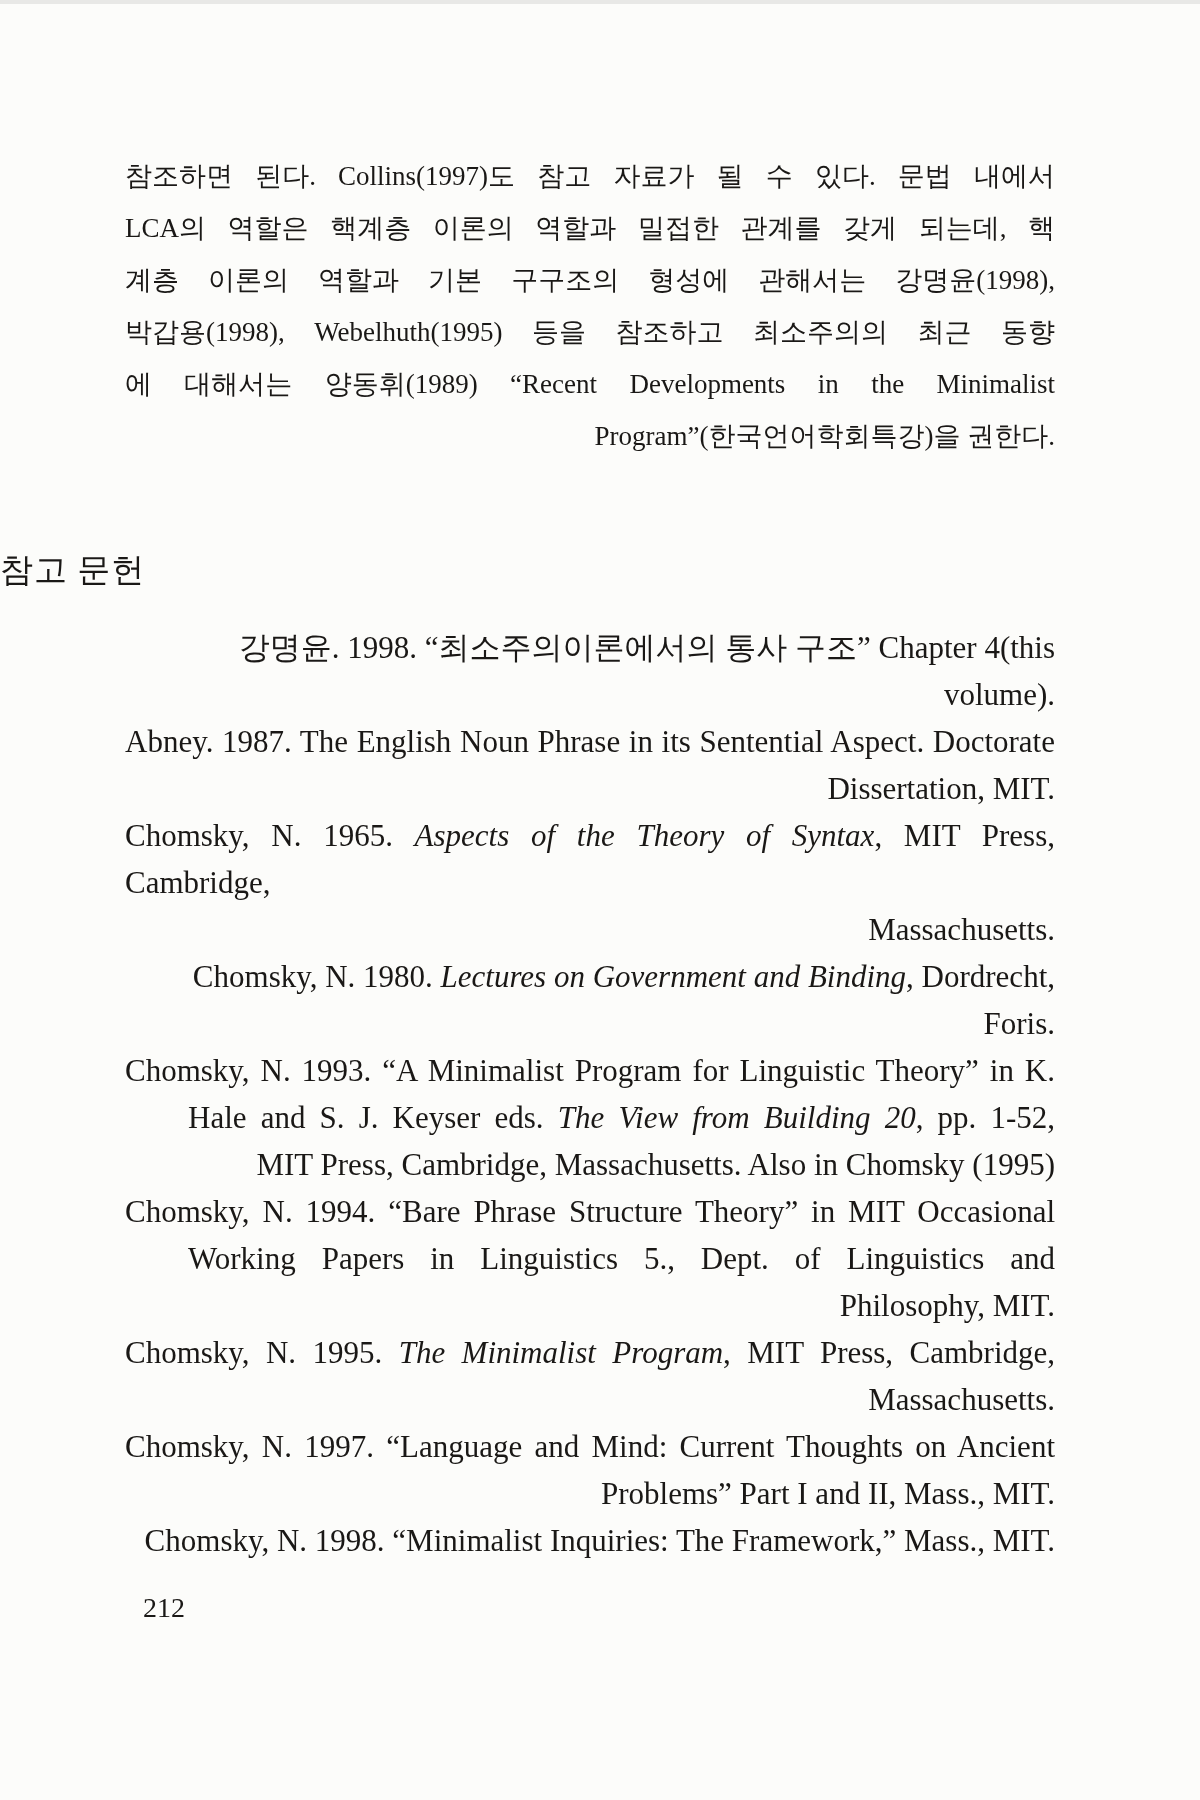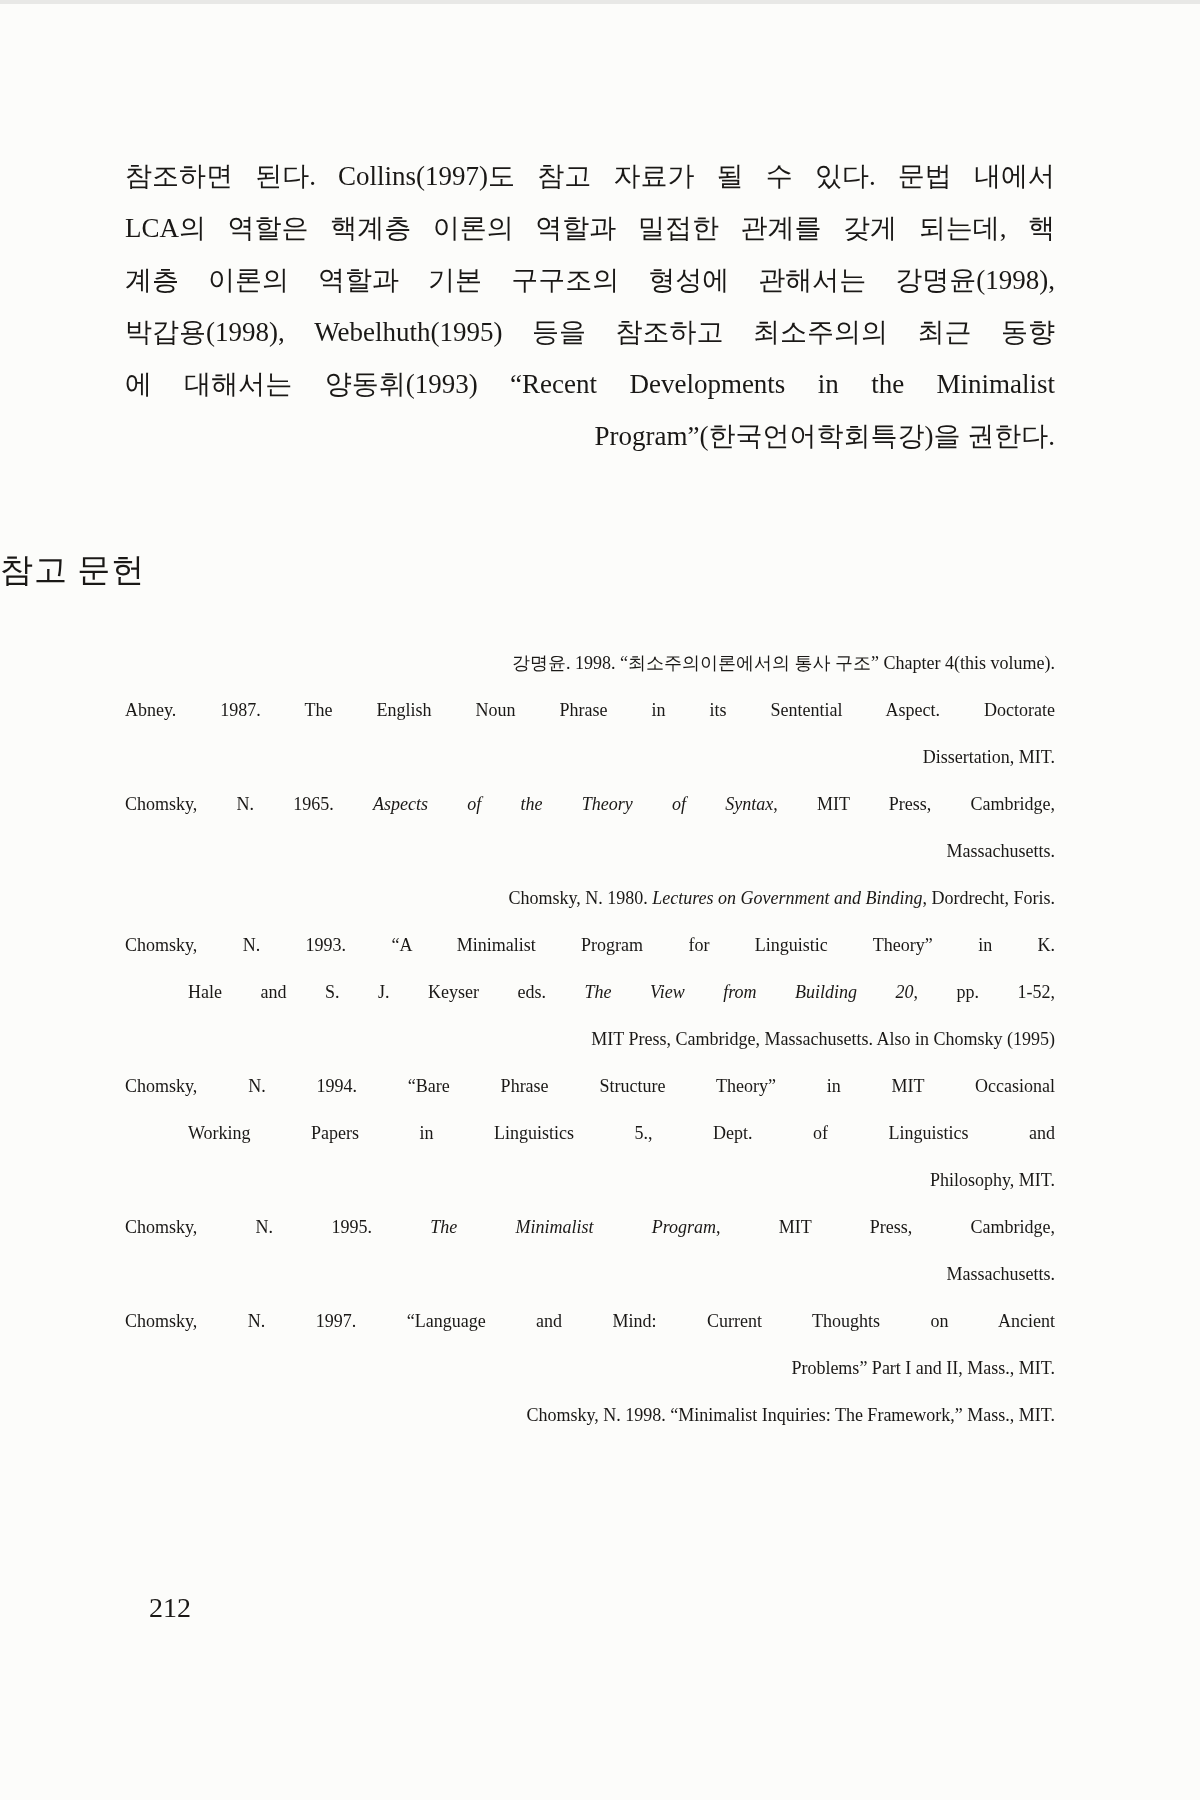--- a/index.html
+++ b/index.html
@@ -29,46 +29,46 @@
     width: 100%;
     margin: 0;
     text-align: left;
     font-size: 33px;
     font-weight: normal;
     letter-spacing: 1px;
   }
   .refs {
     position: absolute;
     left: 125px;
-    top: 636px;
+    top: 620px;
     width: 930px;
-    font-size: 18px;
+    font-size: 31px;
     line-height: 47px;
   }
   .line { text-align: right; }
   .line.just { text-align: justify; text-align-last: justify; }
   .line.ind { padding-left: 63px; }
   .line .it { font-style: italic; }
   .pagenum {
     position: absolute;
-    left: 149px;
+    left: 143px;
     top: 1588px;
     font-size: 28px;
   }
 </style>
 </head>
 <body>
 
 <div class="page" style="--ink: #1a1816; --paper: #fcfcfa;">
   <div class="intro">
       <div class="line just"><span>참조하면 된다. Collins(1997)도 참고 자료가 될 수 있다. 문법 내에서</span></div>
       <div class="line just"><span>LCA의 역할은 핵계층 이론의 역할과 밀접한 관계를 갖게 되는데, 핵</span></div>
       <div class="line just"><span>계층 이론의 역할과 기본 구구조의 형성에 관해서는 강명윤(1998),</span></div>
       <div class="line just"><span>박갑용(1998), Webelhuth(1995) 등을 참조하고 최소주의의 최근 동향</span></div>
-      <div class="line just"><span>에 대해서는 양동휘(1993) “Recent Developments in the Minimalist</span></div>
+      <div class="line just"><span>에 대해서는 양동휘(1989) “Recent Developments in the Minimalist</span></div>
       <div class="line"><span>Program”(한국언어학회특강)을 권한다.</span></div>
     </div>
   <h2 class="heading">참고 문헌</h2>
   <div class="refs">
       <div class="ref-entry">
         <div class="line"><span>강명윤. 1998. “최소주의이론에서의 통사 구조” Chapter 4(this volume).</span></div>
       </div>
       <div class="ref-entry">
         <div class="line just"><span>Abney. 1987. The English Noun Phrase in its Sentential Aspect. Doctorate</span></div>
         <div class="line ind"><span>Dissertation, MIT.</span></div>

